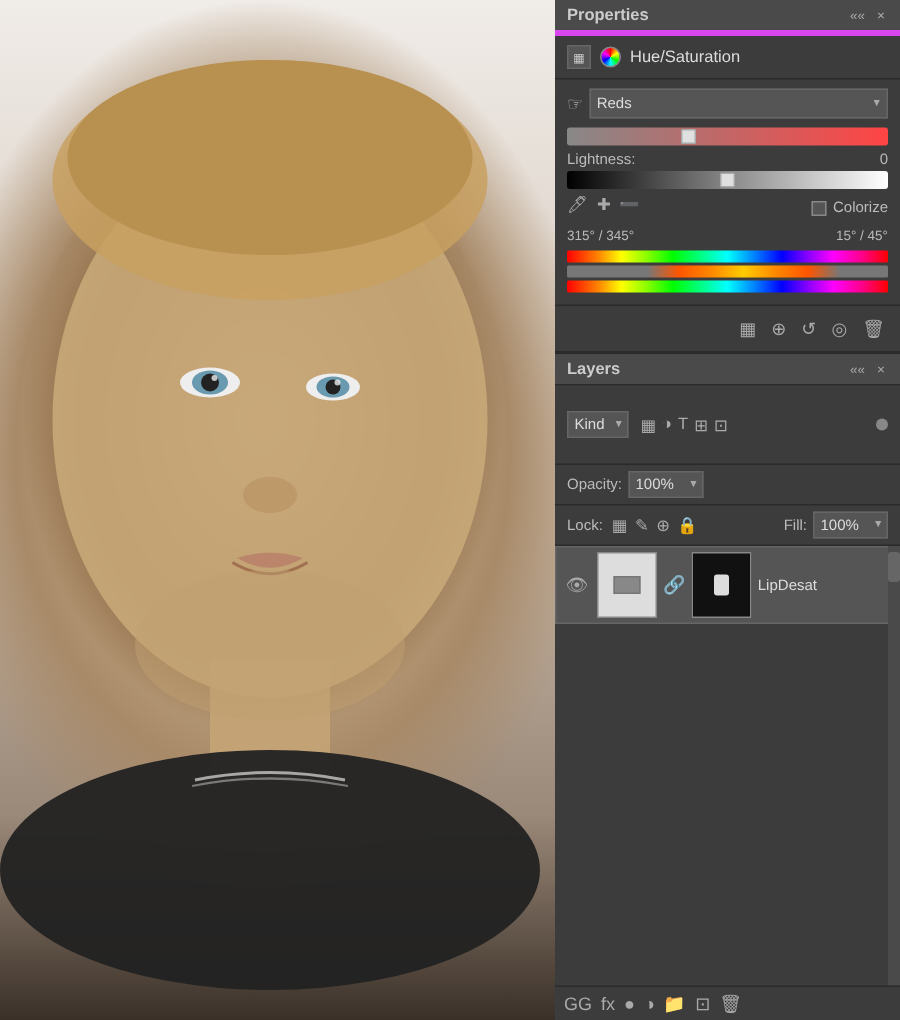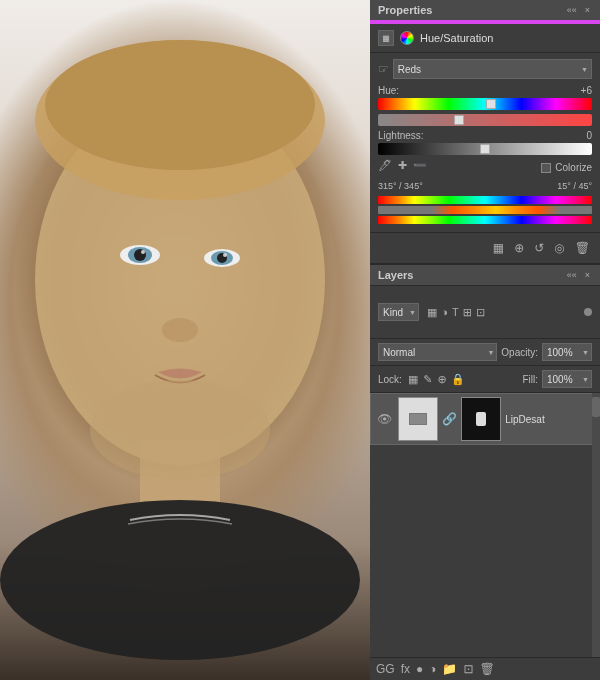--- a/index.html
+++ b/index.html
@@ -707,29 +707,20 @@
         <div class="select-wrapper" style="flex:1;">
           <select class="preset-select" style="width:100%;">
             <option>Reds</option>
             <option>Master</option>
             <option>Yellows</option>
             <option>Greens</option>
           </select>
         </div>
       </div>
 
-      <div class="slider-section">
-        <div class="slider-header">
-          <span class="slider-label">Hue:</span>
-          <span class="slider-value">+6</span>
-        </div>
-        <div class="slider-track hue-track">
-          <div class="slider-thumb" style="left:53%;"></div>
-        </div>
-      </div>
 
       <div class="slider-section">
         <div class="slider-track sat-track">
           <div class="slider-thumb" style="left:38%;"></div>
         </div>
       </div>
 
       <div class="slider-section">
         <div class="slider-header">
           <span class="slider-label">Lightness:</span>
@@ -791,28 +782,20 @@
         <span class="kind-icon">▦</span>
         <span class="kind-icon">◑</span>
         <span class="kind-icon">T</span>
         <span class="kind-icon">⊞</span>
         <span class="kind-icon">⊡</span>
       </div>
       <div class="kind-dot"></div>
     </div>
 
     <div class="blend-row">
-      <div class="blend-select-wrapper">
-        <select class="blend-select">
-          <option>Normal</option>
-          <option>Dissolve</option>
-          <option>Multiply</option>
-          <option>Screen</option>
-        </select>
-      </div>
       <span class="opacity-label">Opacity:</span>
       <div class="opacity-value-wrapper">
         <input type="text" class="opacity-input" value="100%" style="">
       </div>
     </div>
 
     <div class="lock-row">
       <span class="lock-label">Lock:</span>
       <div class="lock-icons">
         <span class="lock-icon">▦</span>

